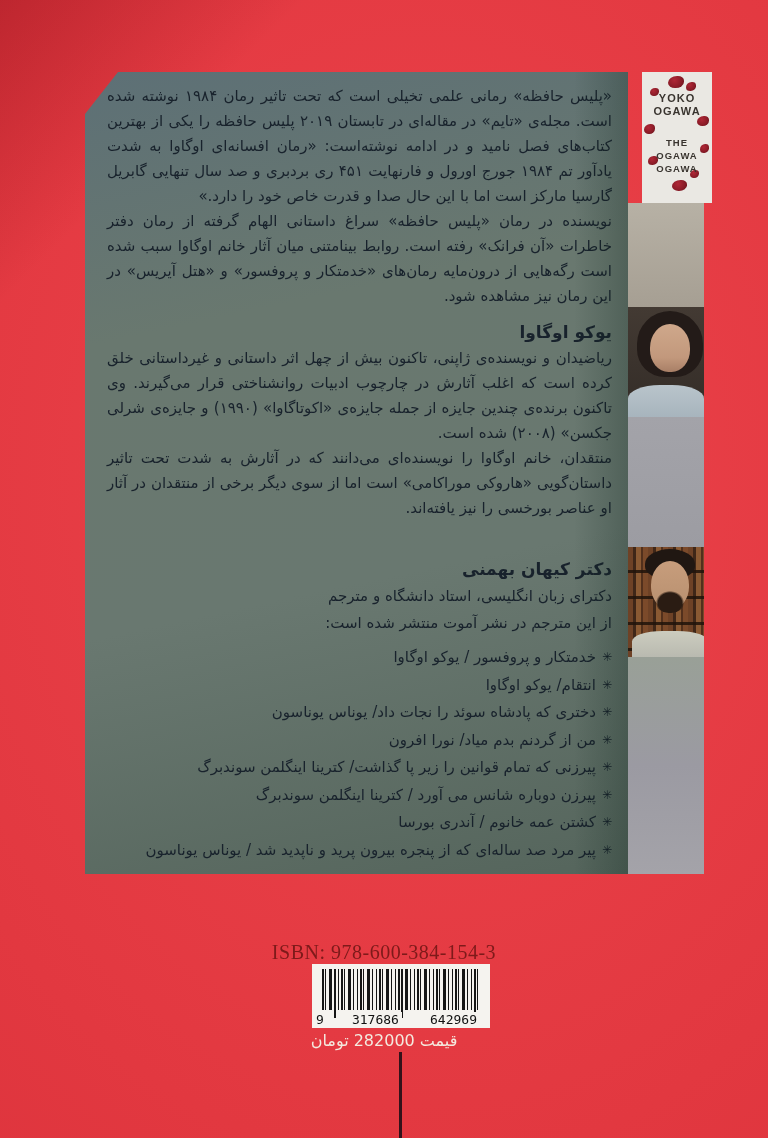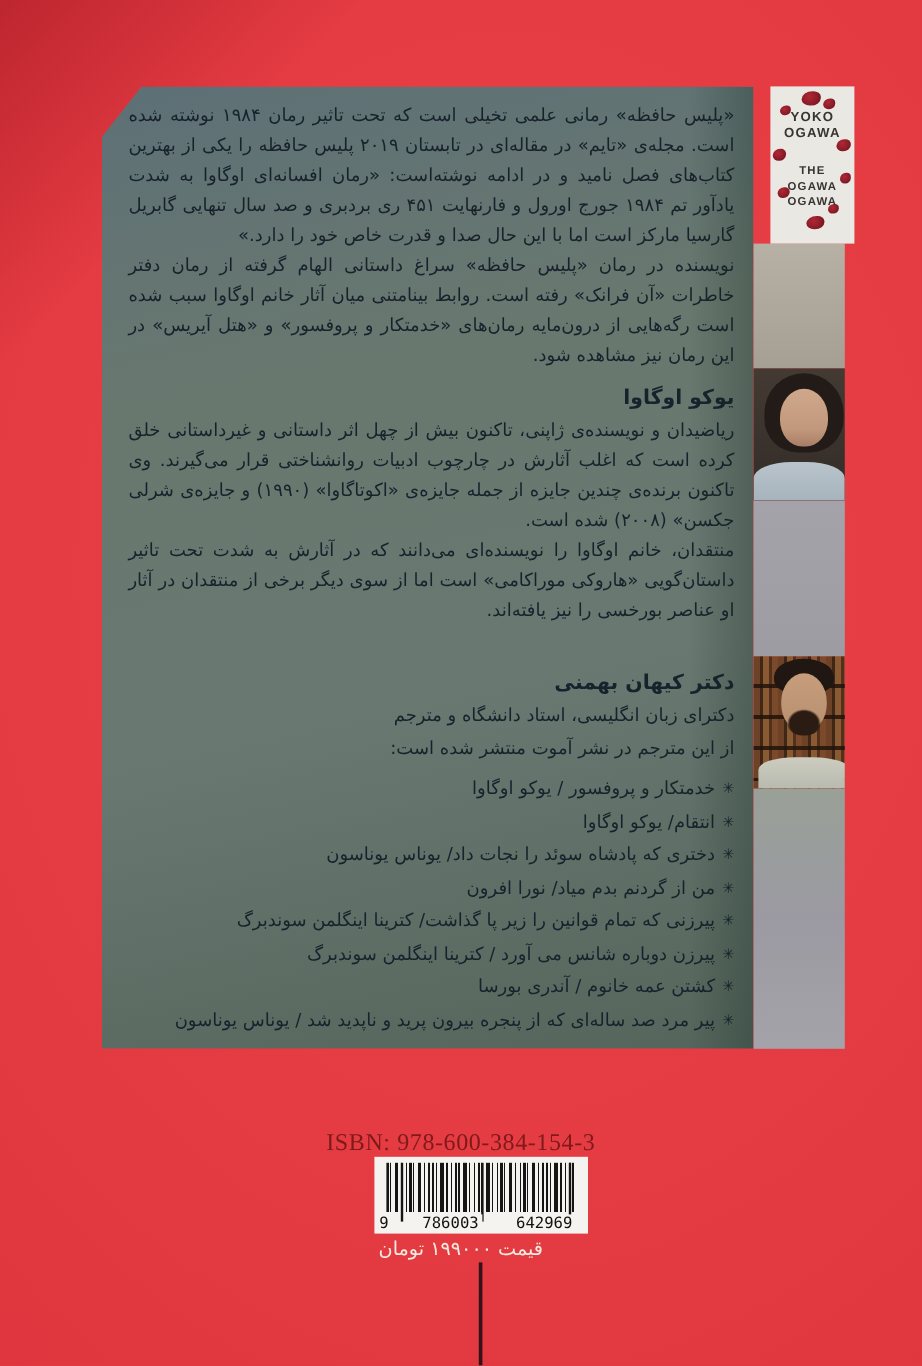--- a/index.html
+++ b/index.html
@@ -190,21 +190,21 @@
 
   <div class="isbn-line">ISBN: 978-600-384-154-3</div>
 
   <div class="barcode">
     <div class="bars"></div>
     <div class="guard g1"></div>
     <div class="guard g2"></div>
     <div class="guard g3"></div>
     <div class="digits">
       <span>9</span>
-      <span class="grp">786003</span>
+      <span class="grp">317686</span>
       <span class="grp">642969</span>
     </div>
   </div>
 
-  <div class="price-line">قیمت ۱۹۹۰۰۰ تومان</div>
+  <div class="price-line">قیمت 282000 تومان</div>
 
   <div class="spine-line"></div>
 </div>
 
 </body></html>

